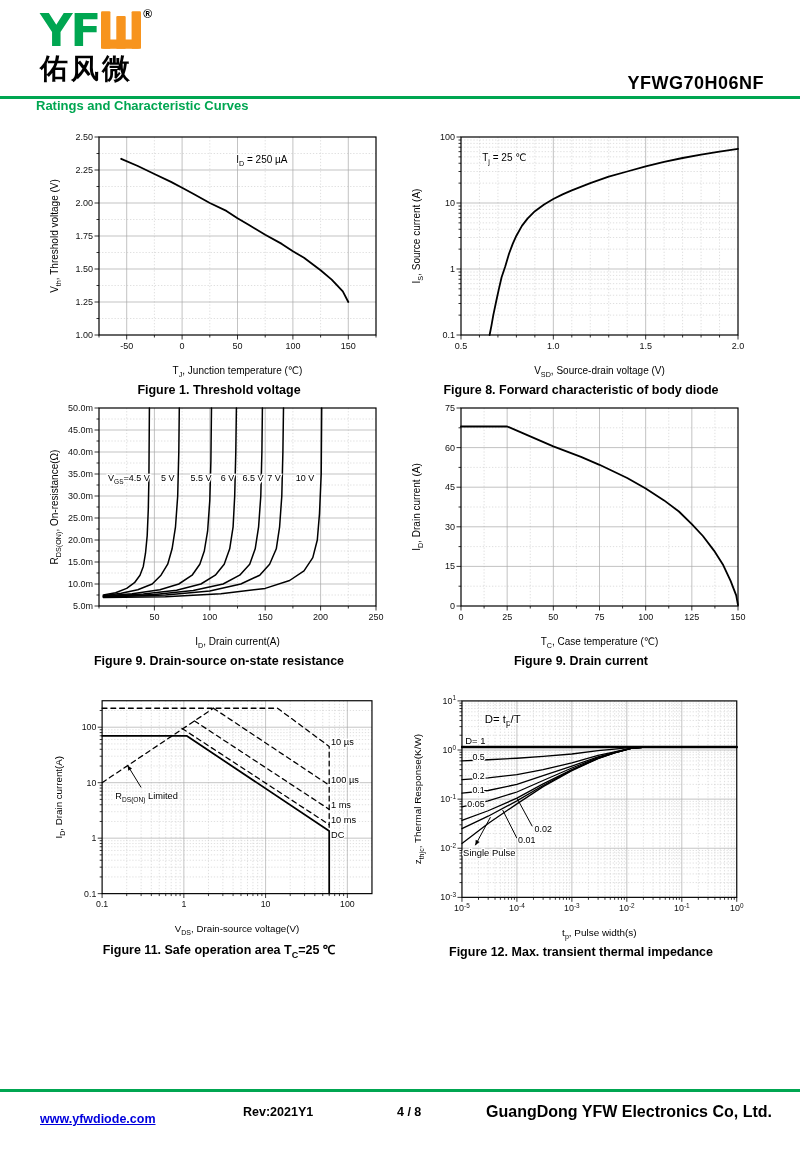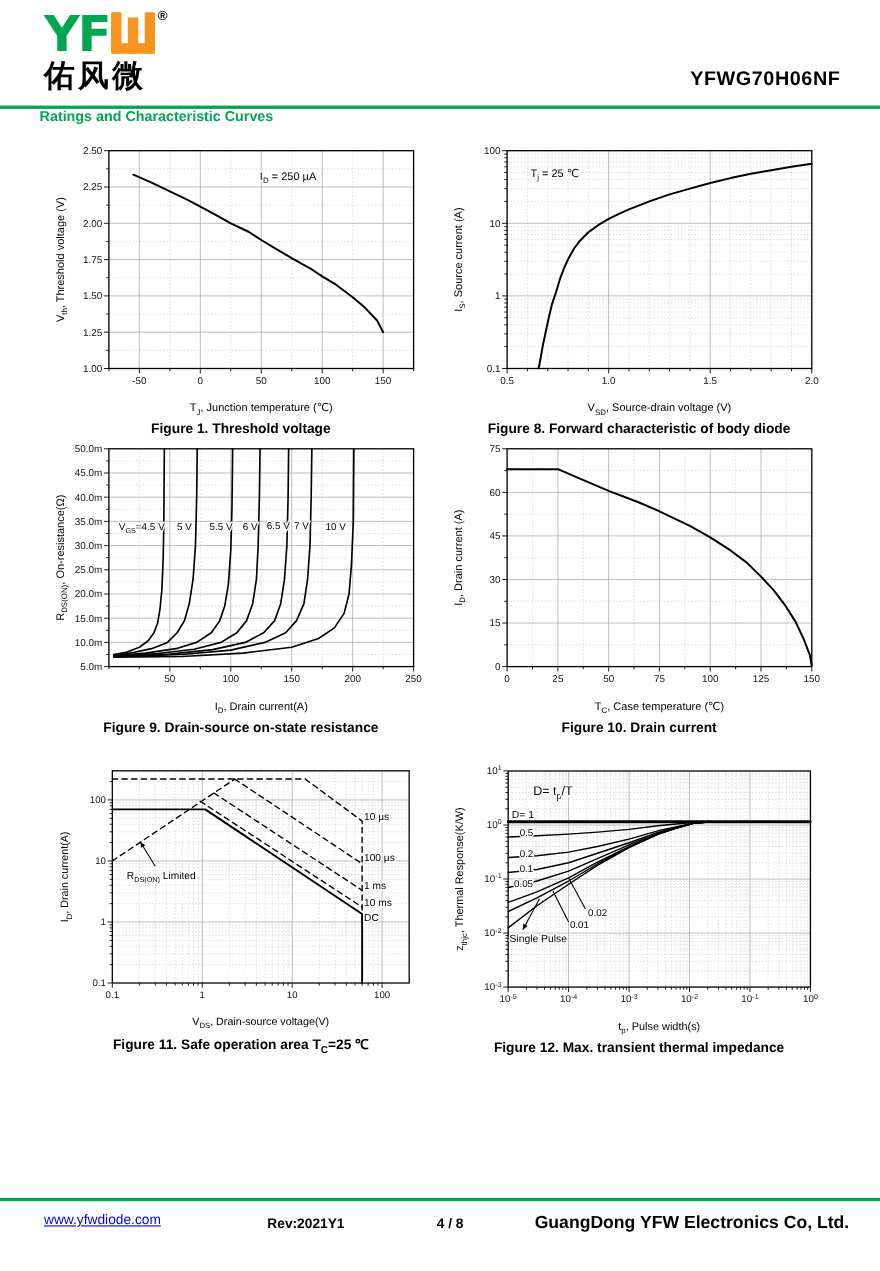--- a/index.html
+++ b/index.html
@@ -8,35 +8,35 @@
   .page{position:relative;width:800px;height:1155px;background:#ffffff;margin:0 auto;
         font-family:"Liberation Sans",sans-serif;color:#111;overflow:hidden;}
   
   header{position:absolute;top:6px;left:0;width:100%;height:90px;}
   .logo{position:absolute;left:40px;top:2px;}
   .logo-row{display:flex;align-items:flex-start;line-height:1;}
   .logo-yf{font-family:"DejaVu Sans",sans-serif;font-weight:800;font-size:45px;color:var(--green);letter-spacing:-2px;}
   .logo-w{margin-left:2px;margin-top:3px;}
   .logo-reg{font-size:12px;font-weight:700;color:#000;margin-left:2px;}
   .logo-cn{font-size:28px;font-weight:700;color:#000;letter-spacing:3px;margin-top:1px;line-height:1.1;}
-  .part-number{position:absolute;right:36px;bottom:14px;font-size:18px;font-weight:700;color:#000;letter-spacing:.5px;}
+  .part-number{position:absolute;right:36px;bottom:2px;font-size:18px;font-weight:700;color:#000;letter-spacing:.5px;}
   .rule{position:absolute;left:0;width:800px;height:3px;background:var(--green);}
   .rule-top{top:96px;}
   .rule-bottom{top:1089px;}
   .section-title{position:absolute;top:98px;left:36px;font-size:13px;font-weight:700;color:var(--green);}
   
   #charts{position:absolute;top:127px;left:38px;display:grid;grid-template-columns:362px 362px;
           grid-template-rows:271px 293px 268px;}
   figure{margin:0;display:flex;flex-direction:column;align-items:center;}
   figcaption{font-size:12.5px;font-weight:700;color:#000;margin-top:4px;text-align:center;}
   figcaption sub{font-size:9px;}
   svg text{font-family:"Liberation Sans","DejaVu Sans",sans-serif;}
   
   footer{position:absolute;top:1098px;left:0;width:800px;height:30px;font-size:12.5px;}
-  footer a{position:absolute;left:40px;top:4px;color:var(--link);font-weight:400;text-decoration:underline;}
+  footer a{position:absolute;left:40px;top:14px;color:var(--link);font-weight:700;text-decoration:underline;}
   .rev{position:absolute;left:243px;top:7px;font-weight:700;color:#000;}
   .page-num{position:absolute;left:397px;top:7px;font-weight:700;color:#000;}
   .company{position:absolute;right:28px;top:5px;font-weight:700;font-size:16px;color:#000;}
 </style>
 </head>
 <body>
 
 <div class="page">
 
   <header>
@@ -441,21 +441,21 @@
             <text x="46" y="52.599999999999994" text-anchor="end">60</text>
             <text x="46" y="13" text-anchor="end">75</text>
           </g>
           <text x="190.5" y="247" text-anchor="middle" font-size="10" fill="#000"><tspan dy="0.0">T</tspan><tspan font-size="7.2" dy="3.0">C</tspan><tspan dy="-3.0">, Case temperature (℃)</tspan></text>
           <text transform="translate(11,109) rotate(-90)" text-anchor="middle" font-size="10" fill="#000"><tspan dy="0.0">I</tspan><tspan font-size="7.2" dy="3.0">D</tspan><tspan dy="-3.0">, Drain current (A)</tspan></text>
           <g clip-path="url(#clip3)">
             <path d="M52.0,28.5 L98.2,28.5 L116.6,36.4 L144.3,48.3 L172.0,58.8 L190.5,66.8 L218.2,80.0 L236.7,90.5 L255.1,102.4 L269.9,113.5 L282.8,126.2 L293.9,138.0 L305.0,152.6 L314.2,167.1 L321.6,182.9 L327.2,197.4 L329.0,207.2" fill="none" stroke="#000000" stroke-width="1.8" stroke-linejoin="round" stroke-linecap="round"></path>
           </g>
           <g></g>
         </svg>
-        <figcaption>Figure 10. Drain current</figcaption>
+        <figcaption>Figure 9. Drain current</figcaption>
       </figure>
       <figure>
         <svg width="345" height="252" viewBox="0 0 345 252">
           <g>
             <line x1="77.2603911229078" y1="10" x2="77.2603911229078" y2="208" stroke="#c9c9c9" stroke-width="0.6" stroke-dasharray="1.3,1.8"></line>
             <line x1="92.03677268335844" y1="10" x2="92.03677268335844" y2="208" stroke="#c9c9c9" stroke-width="0.6" stroke-dasharray="1.3,1.8"></line>
             <line x1="102.5207822458156" y1="10" x2="102.5207822458156" y2="208" stroke="#c9c9c9" stroke-width="0.6" stroke-dasharray="1.3,1.8"></line>
             <line x1="110.65281183612294" y1="10" x2="110.65281183612294" y2="208" stroke="#c9c9c9" stroke-width="0.6" stroke-dasharray="1.3,1.8"></line>
             <line x1="117.29716380626624" y1="10" x2="117.29716380626624" y2="208" stroke="#c9c9c9" stroke-width="0.6" stroke-dasharray="1.3,1.8"></line>
             <line x1="122.91488335199541" y1="10" x2="122.91488335199541" y2="208" stroke="#c9c9c9" stroke-width="0.6" stroke-dasharray="1.3,1.8"></line>

